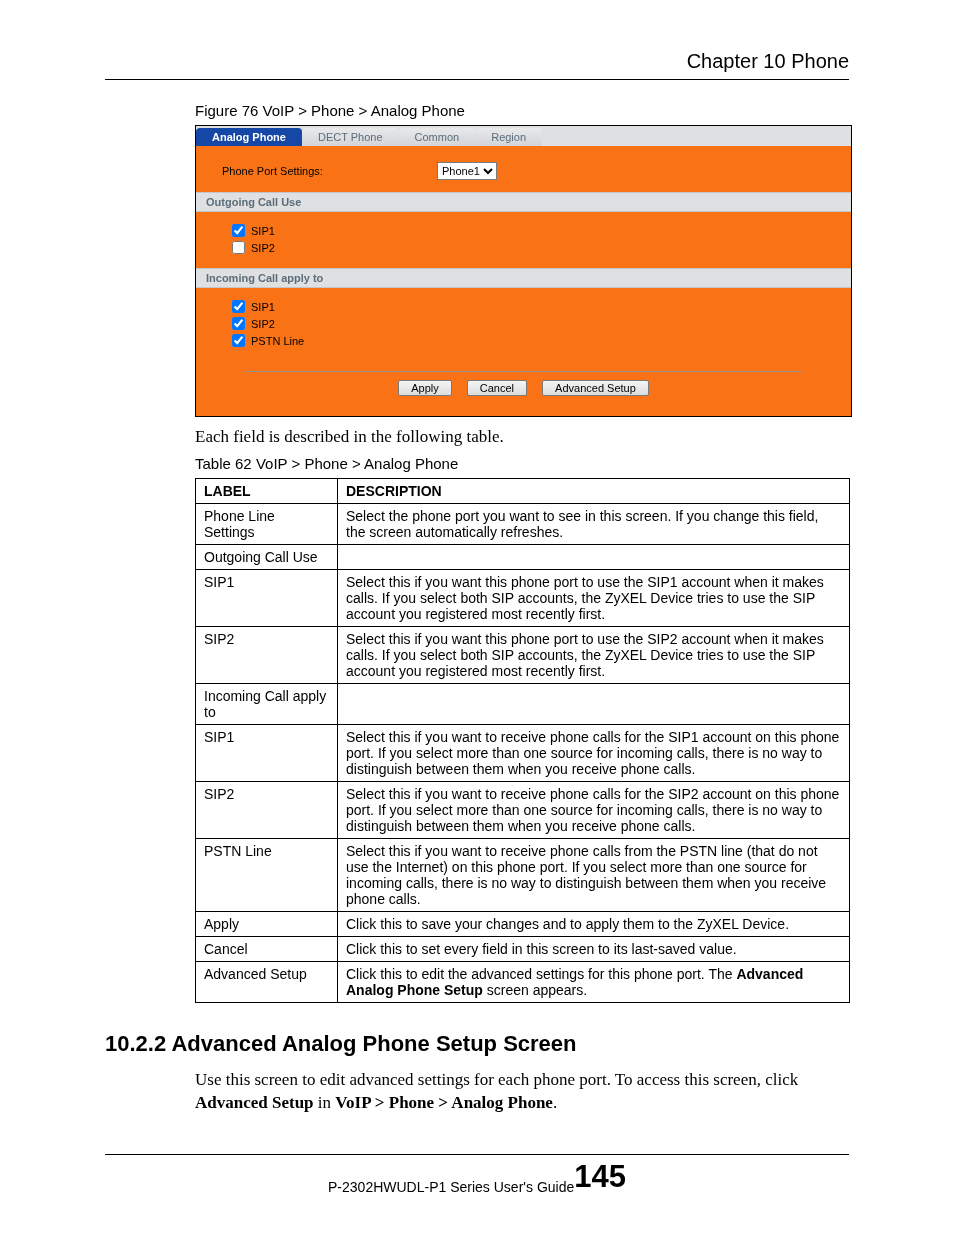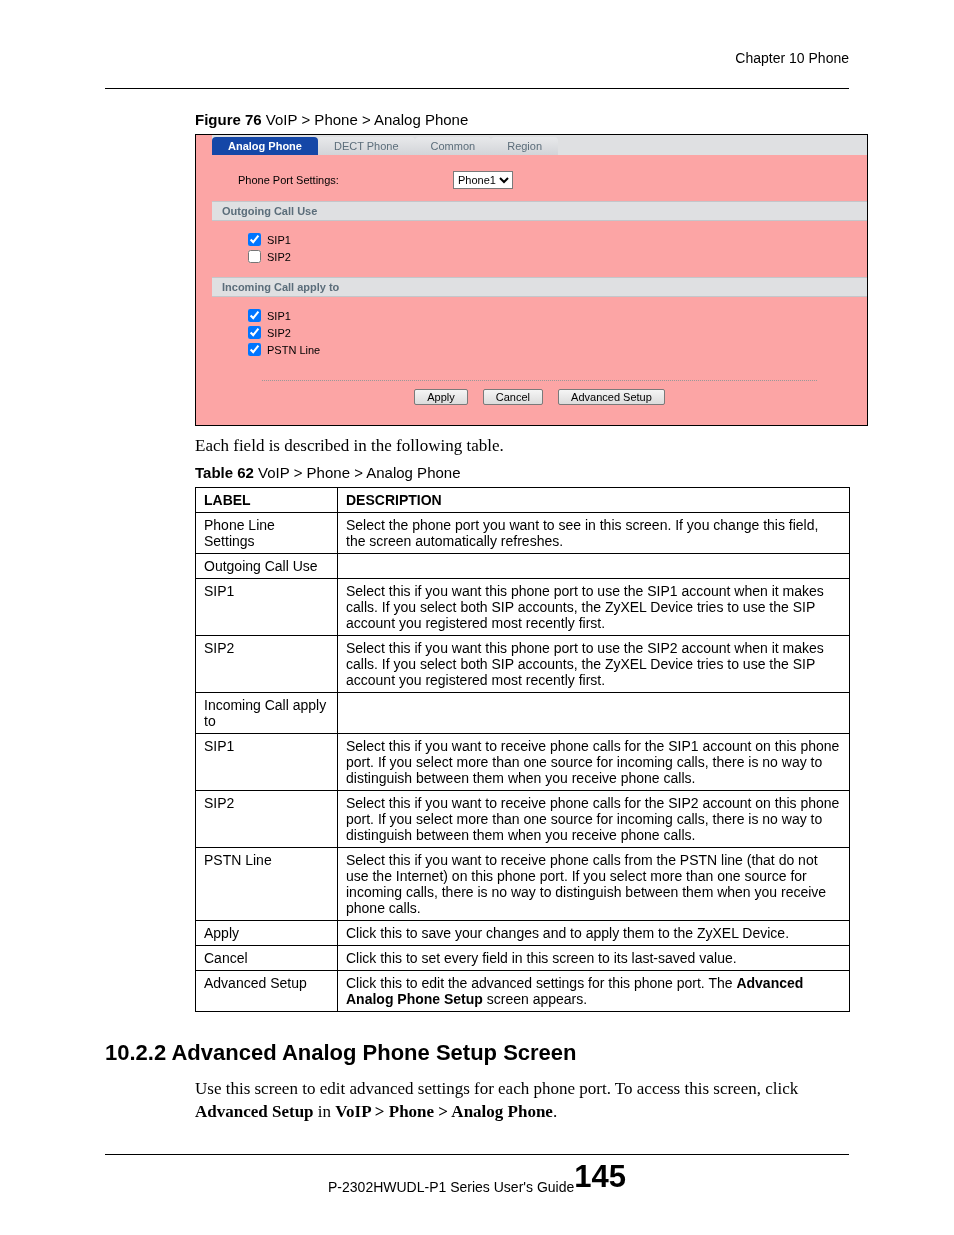--- a/index.html
+++ b/index.html
@@ -12,44 +12,43 @@
   .page {
     width: 954px;
     height: 1235px;
     box-sizing: border-box;
     padding: 50px 105px 40px 105px;
     position: relative;
   }
   .chapter-line {
     text-align: right;
     font-family: Arial, sans-serif;
-    font-size: 14px;
+    font-size: 20px;
     color: #000;
-    margin-bottom: 22px;
+    margin-bottom: 6px;
   }
   .top-rule {
     border: none;
     border-top: 1.5px solid #000;
     margin: 0 0 22px 0;
   }
   .caption {
     font-family: Arial, sans-serif;
     font-size: 15px;
     margin-left: 90px;
     margin-bottom: 6px;
   }
-  .caption b { font-weight: bold; }
+  .caption b { font-weight: normal; }
   .figure-box {
     margin-left: 90px;
     border: 1.5px solid #000;
     width: 655px;
-    background: #fca5a5;
-    font-family: Arial, sans-serif;
-    font-size: 11px;
-    padding-left: 16px;
+    background: #f97316;
+    font-family: Arial, sans-serif;
+    font-size: 11px;
   }
   .tab-row {
     display: flex;
     align-items: flex-end;
     background: #dfe0e2;
     padding-top: 2px;
   }
   .tab {
     padding: 3px 16px;
     font-size: 11px;

